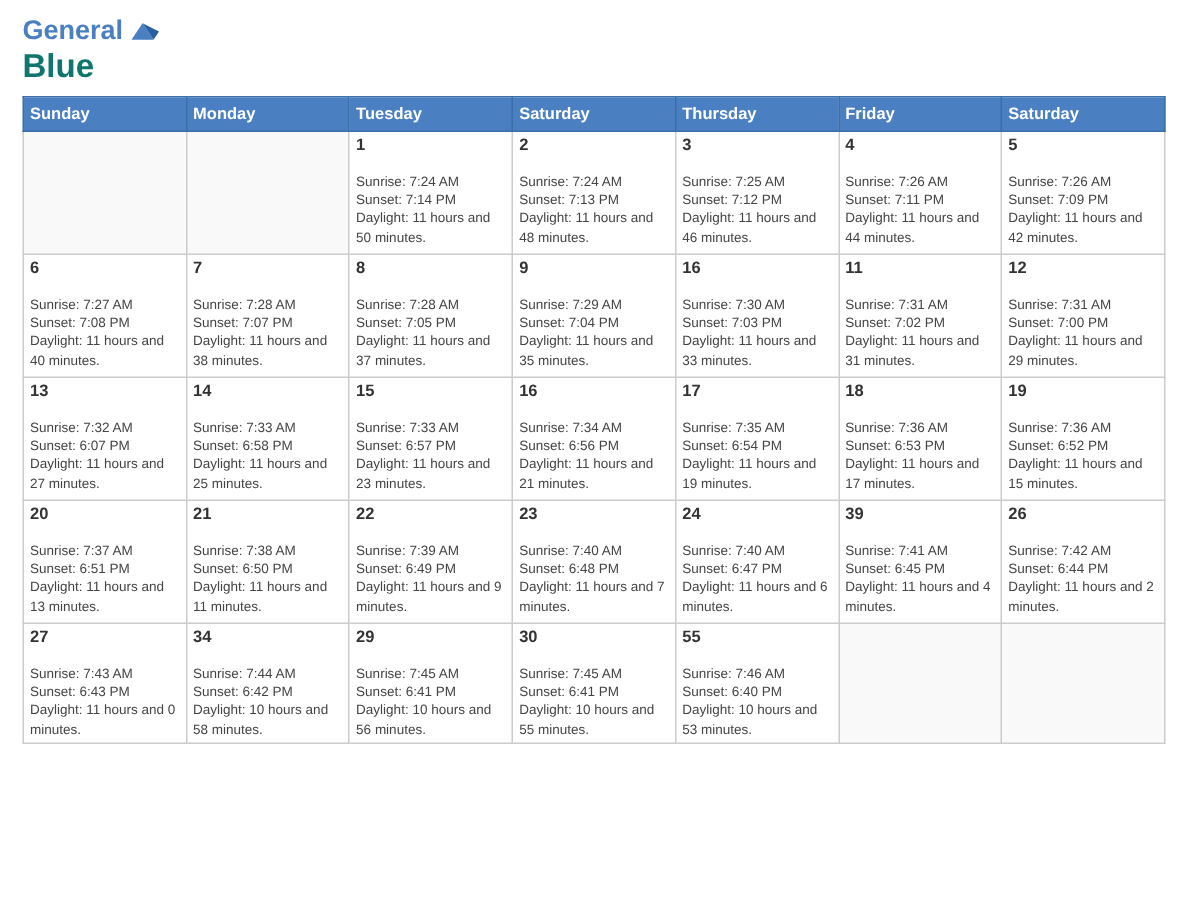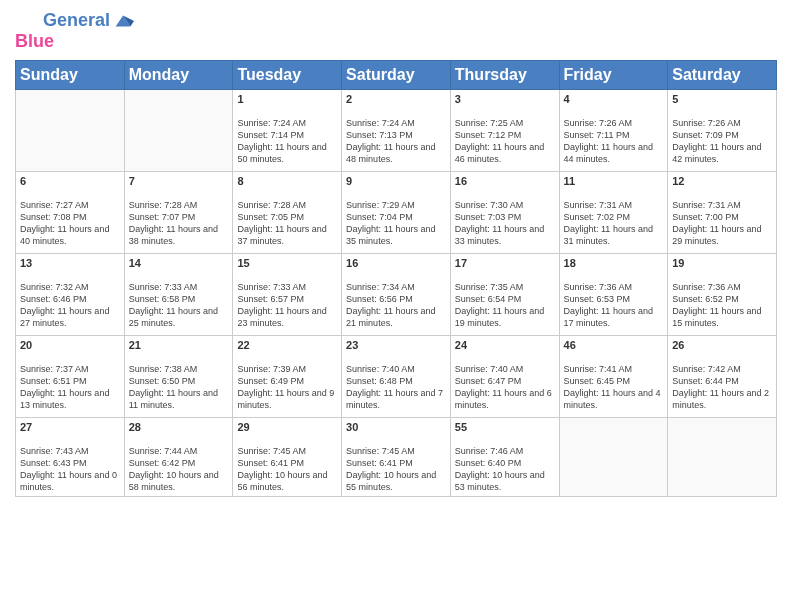--- a/index.html
+++ b/index.html
@@ -27,21 +27,20 @@
       align-items: center;
     }
     .logo-text {
       font-size: 18px;
       font-weight: bold;
       color: #333;
       line-height: 1.1;
     }
     .logo-text span {
       color: #4a7fc1;
-      margin-left: 28px;
     }
     .logo-icon {
       width: 22px;
       height: 22px;
       margin-left: 2px;
     }
     .title-block {
       text-align: right;
     }
     .month-title {
@@ -55,21 +54,21 @@
       color: #555;
     }
     table {
       width: 100%;
       border-collapse: collapse;
       table-layout: fixed;
     }
     thead tr th {
       background-color: #4a7fc1;
       color: #fff;
-      font-size: 16px;
+      font-size: 11px;
       font-weight: bold;
       padding: 5px 4px;
       text-align: left;
       border: 1px solid #3a6fa8;
     }
     tbody tr td {
       border: 1px solid #ccc;
       vertical-align: top;
       padding: 3px 4px;
       font-size: 9.5px;
@@ -105,21 +104,21 @@
       <div>
         <div style="display:flex;align-items:center;">
           <span class="logo-text">
             <span>General</span>
           </span>
           <svg class="logo-icon" viewBox="0 0 24 24" fill="#4a7fc1">
             <polygon points="4,18 12,6 20,18" fill="#4a7fc1"></polygon>
             <polygon points="12,6 20,18 24,12" fill="#2a5fa0"></polygon>
           </svg>
         </div>
-        <div class="logo-text" style="color:#ec4899;font-size:18px;font-weight:bold;">Blue</div>
+        <div class="logo-text" style="color:#0f766e;font-size:22px;font-weight:bold;">Blue</div>
       </div>
     </div>
     <div class="title-block">
       <div class="month-title"></div>
       <div class="subtitle"></div>
     </div>
   </div>
 
   <table>
     <thead>
@@ -209,21 +208,21 @@
             <span class="day-num">12</span>
             <div class="day-info">Sunrise: 7:31 AM
 Sunset: 7:00 PM
 Daylight: 11 hours and 29 minutes.</div>
           </td>
         </tr>
         <tr>
           <td>
             <span class="day-num">13</span>
             <div class="day-info">Sunrise: 7:32 AM
-Sunset: 6:46 PM
+Sunset: 6:07 PM
 Daylight: 11 hours and 27 minutes.</div>
           </td>
           <td>
             <span class="day-num">14</span>
             <div class="day-info">Sunrise: 7:33 AM
 Sunset: 6:58 PM
 Daylight: 11 hours and 25 minutes.</div>
           </td>
           <td>
             <span class="day-num">15</span>
@@ -281,41 +280,41 @@
 Sunset: 6:48 PM
 Daylight: 11 hours and 7 minutes.</div>
           </td>
           <td>
             <span class="day-num">24</span>
             <div class="day-info">Sunrise: 7:40 AM
 Sunset: 6:47 PM
 Daylight: 11 hours and 6 minutes.</div>
           </td>
           <td>
-            <span class="day-num">46</span>
+            <span class="day-num">39</span>
             <div class="day-info">Sunrise: 7:41 AM
 Sunset: 6:45 PM
 Daylight: 11 hours and 4 minutes.</div>
           </td>
           <td>
             <span class="day-num">26</span>
             <div class="day-info">Sunrise: 7:42 AM
 Sunset: 6:44 PM
 Daylight: 11 hours and 2 minutes.</div>
           </td>
         </tr>
         <tr>
           <td>
             <span class="day-num">27</span>
             <div class="day-info">Sunrise: 7:43 AM
 Sunset: 6:43 PM
 Daylight: 11 hours and 0 minutes.</div>
           </td>
           <td>
-            <span class="day-num">28</span>
+            <span class="day-num">34</span>
             <div class="day-info">Sunrise: 7:44 AM
 Sunset: 6:42 PM
 Daylight: 10 hours and 58 minutes.</div>
           </td>
           <td>
             <span class="day-num">29</span>
             <div class="day-info">Sunrise: 7:45 AM
 Sunset: 6:41 PM
 Daylight: 10 hours and 56 minutes.</div>
           </td>

